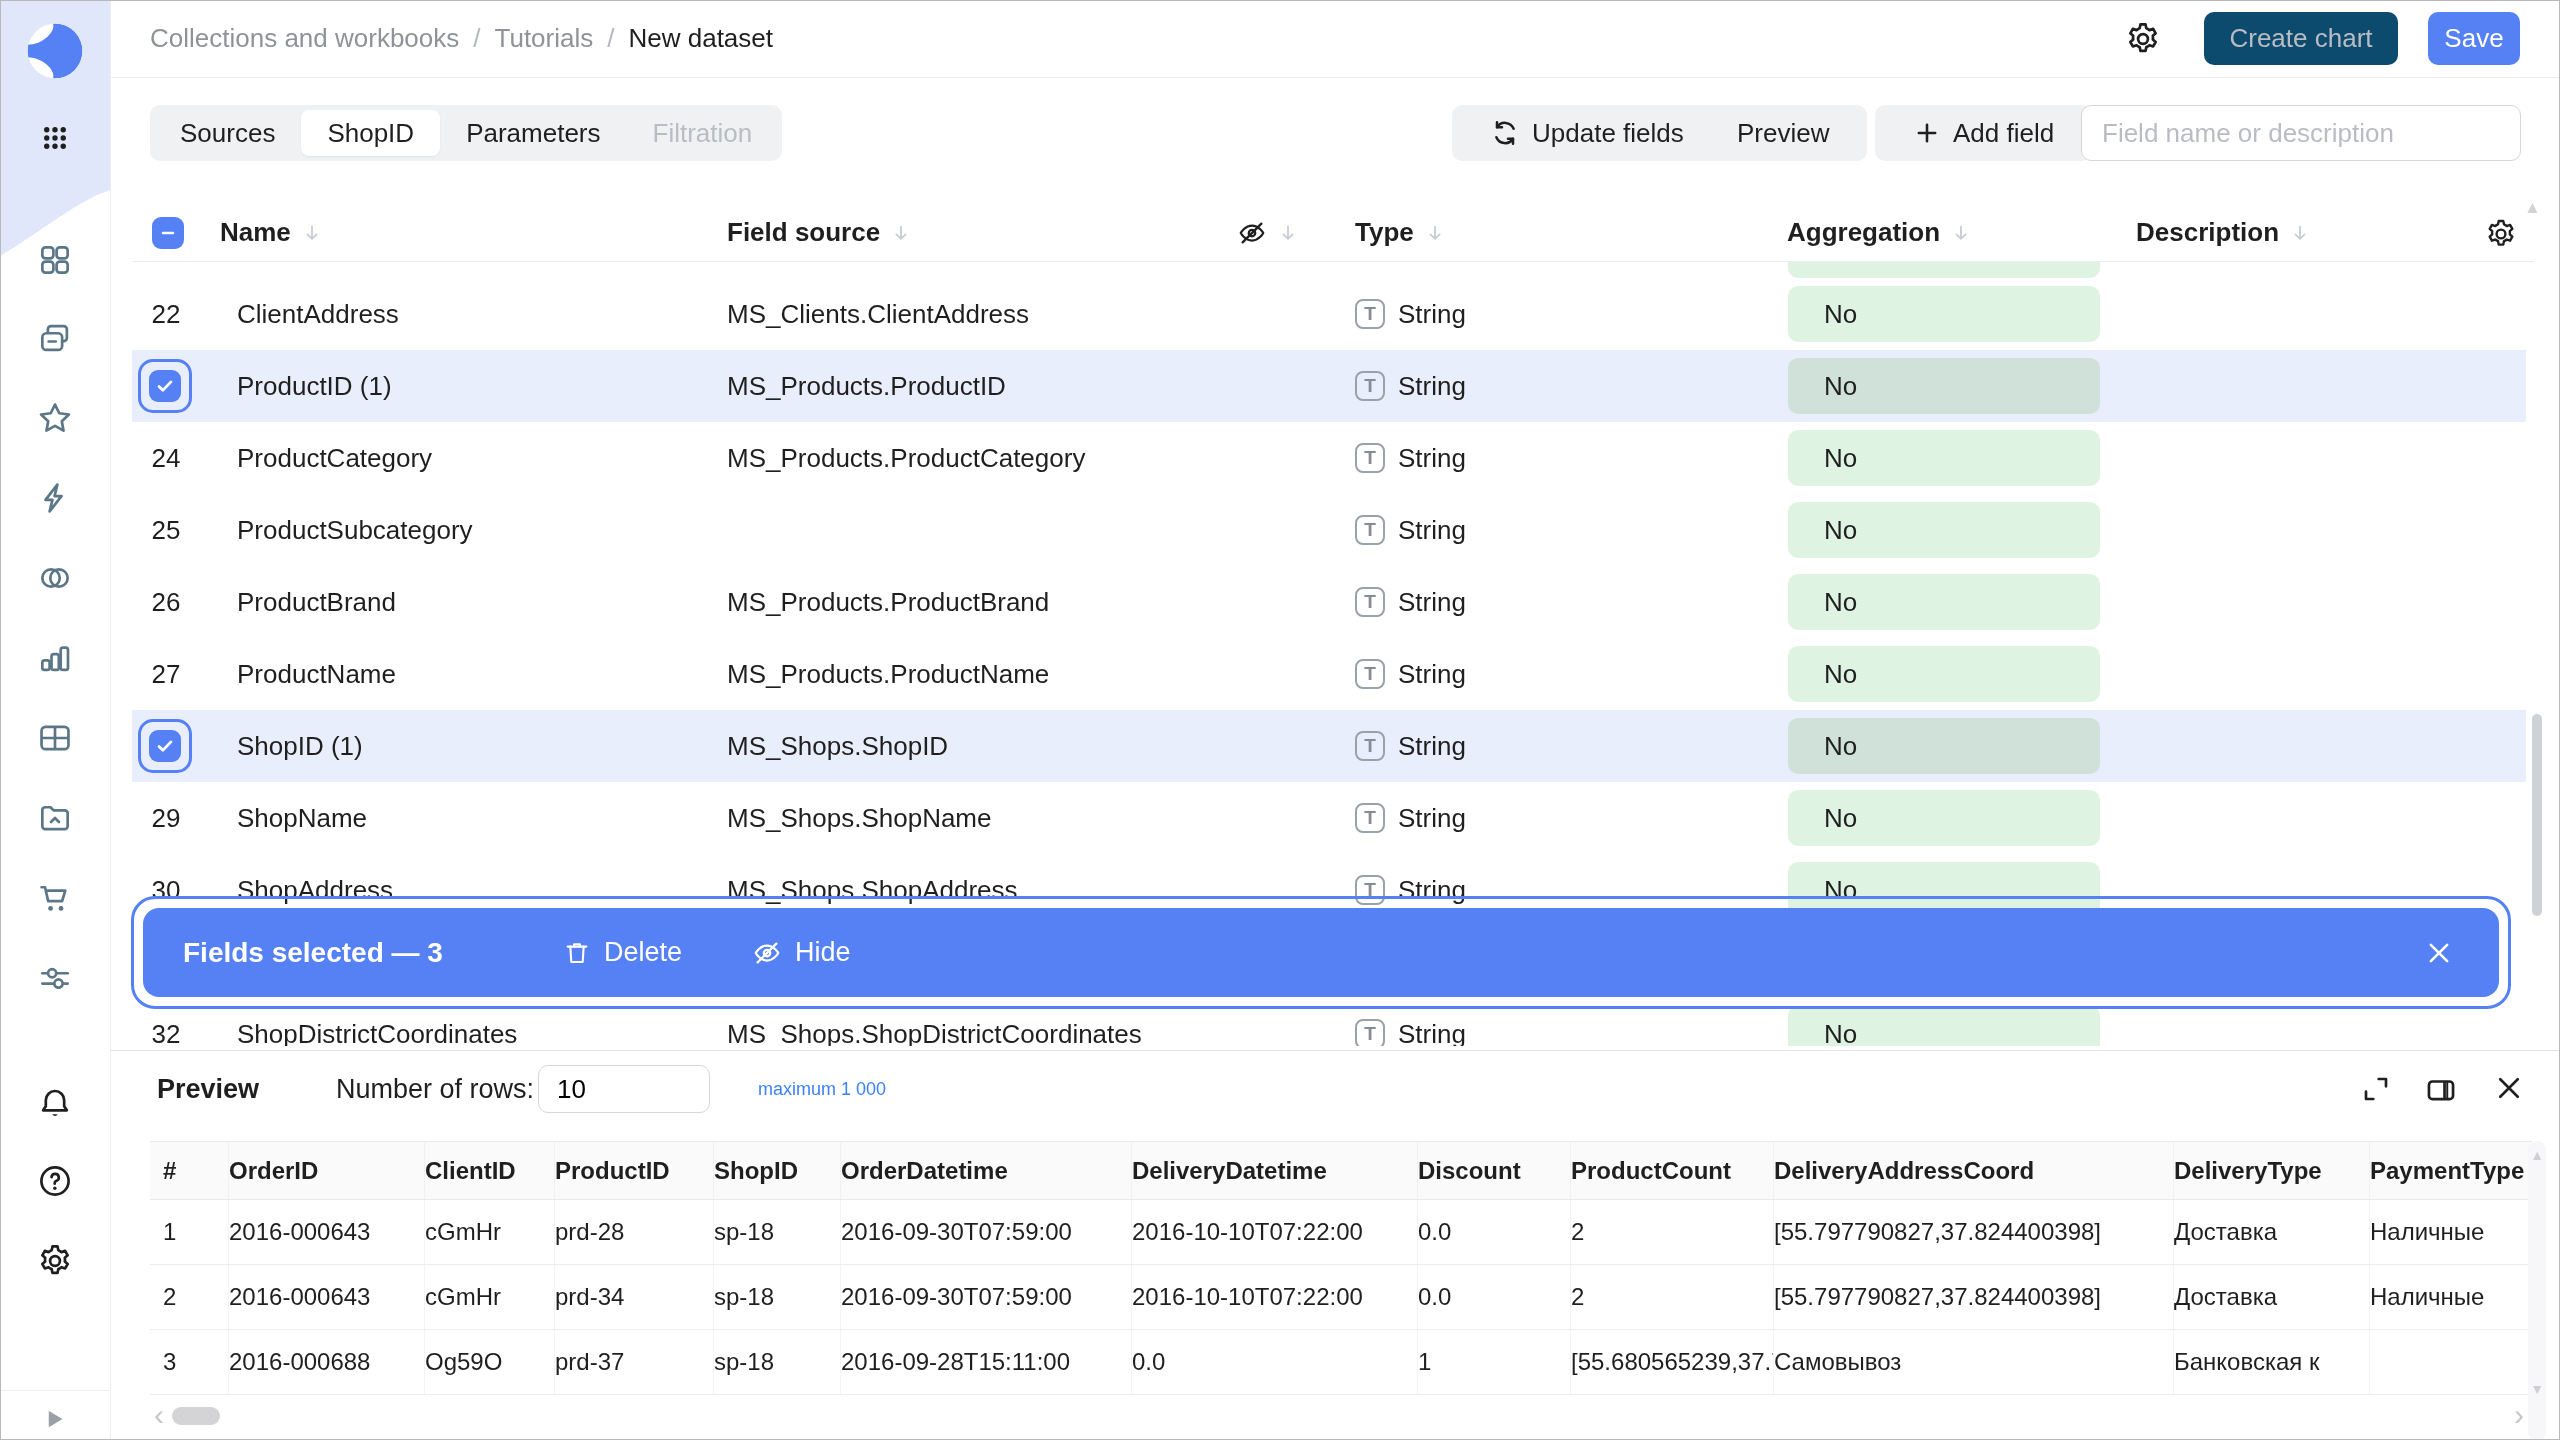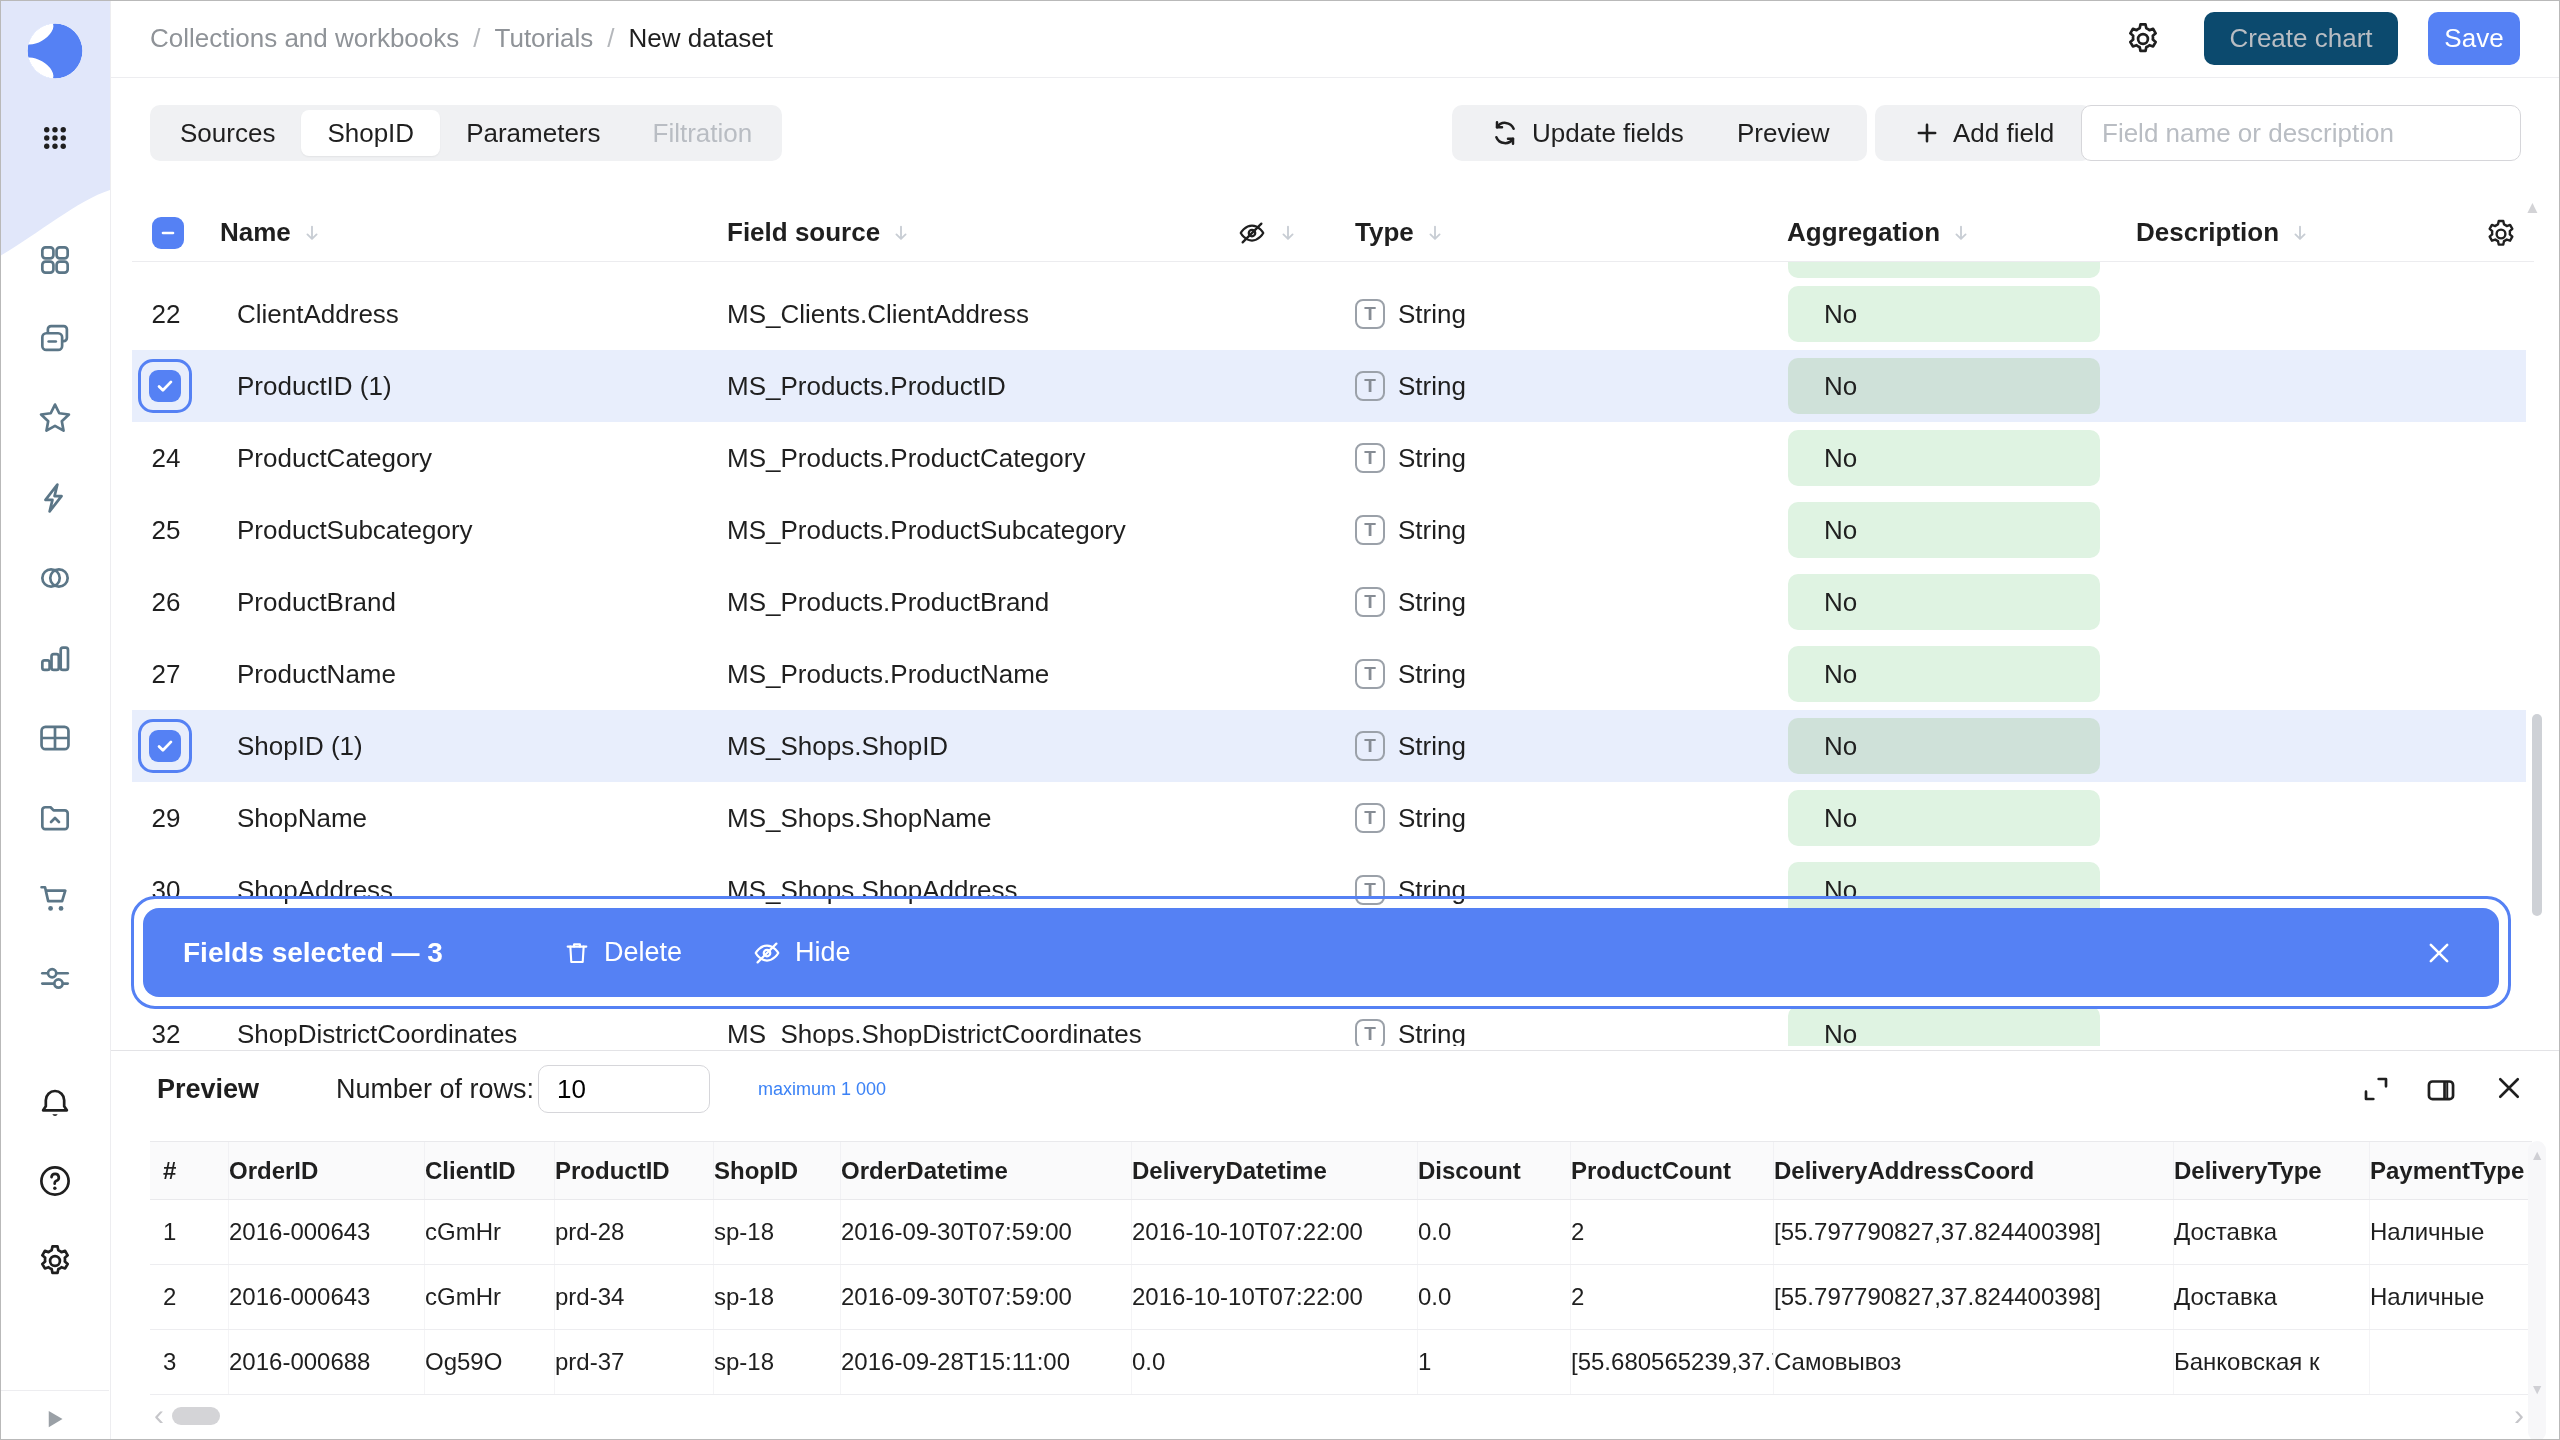--- a/index.html
+++ b/index.html
@@ -363,21 +363,20 @@
         <div class="fsrc">MS_Products.ProductCategory</div>
         <div class="ftype">
           <span class="ticon">T</span>
           <span>String</span>
         </div>
         <div class="fbadge">No</div>
       </div>
       <div class="frow" style="top: 232px;">
         <div class="rownum">25</div>
         <div class="fname">ProductSubcategory</div>
-        <div class="fsrc">MS_Products.ProductSubcategory</div>
         <div class="ftype">
           <span class="ticon">T</span>
           <span>String</span>
         </div>
         <div class="fbadge">No</div>
       </div>
       <div class="frow" style="top: 304px;">
         <div class="rownum">26</div>
         <div class="fname">ProductBrand</div>
         <div class="fsrc">MS_Products.ProductBrand</div>

